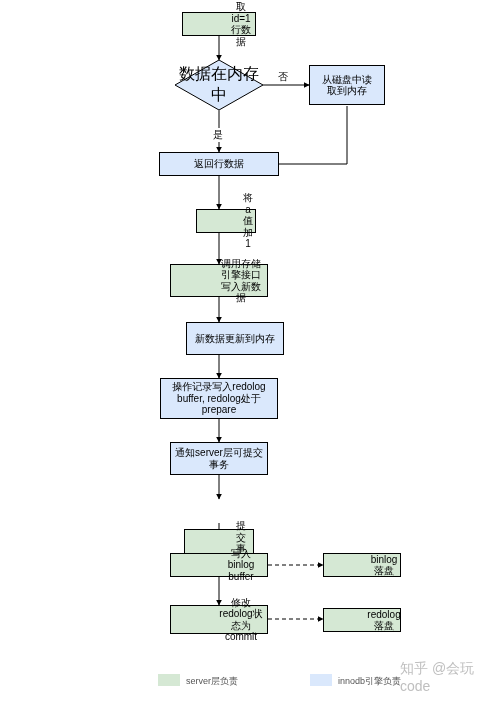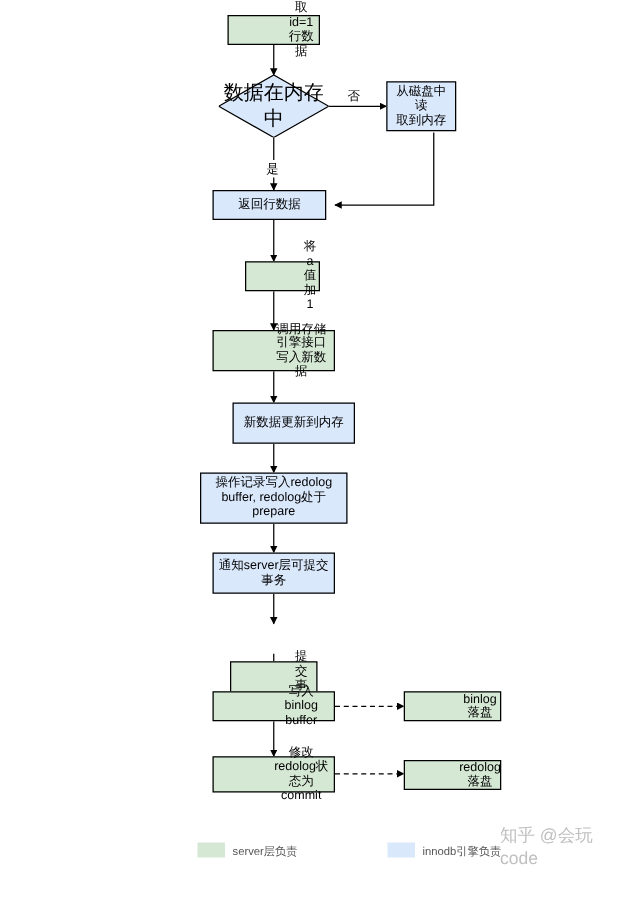--- a/index.html
+++ b/index.html
@@ -106,26 +106,26 @@
 
 <div class="decision" style="left:175px; top:60px;">
   <svg width="88" height="50">
     <polygon points="44,0 88,25 44,50 0,25" fill="#dae8fc" stroke="#000" stroke-width="1"></polygon>
   </svg>
   <div class="dlabel">数据在内存中</div>
 </div>
 <div class="edge-label" style="left:278px; top:70px;">否</div>
 <div class="edge-label" style="left:213px; top:128px;">是</div>
 
-<div class="box blue" style="left:309px; top:65px; width:56px; height:40px;">
+<div class="box blue" style="left:309px; top:65px; width:76px; height:40px;">
   <span style="white-space:pre-line;">从磁盘中读
 取到内存</span>
 </div>
 
-<div class="box blue" style="left:170px; top:152px; width:91px; height:24px;">
+<div class="box blue" style="left:159px; top:152px; width:120px; height:24px;">
   <span>返回行数据</span>
 </div>
 
 <div class="box green" style="left:196px; top:209px; width:60px; height:24px;justify-content:center;">
   <span>将a值加1</span>
 </div>
 
 <div class="box green" style="left:170px; top:264px; width:98px; height:33px;">
   <span>调用存储引擎接口写入新数据</span>
 </div>

